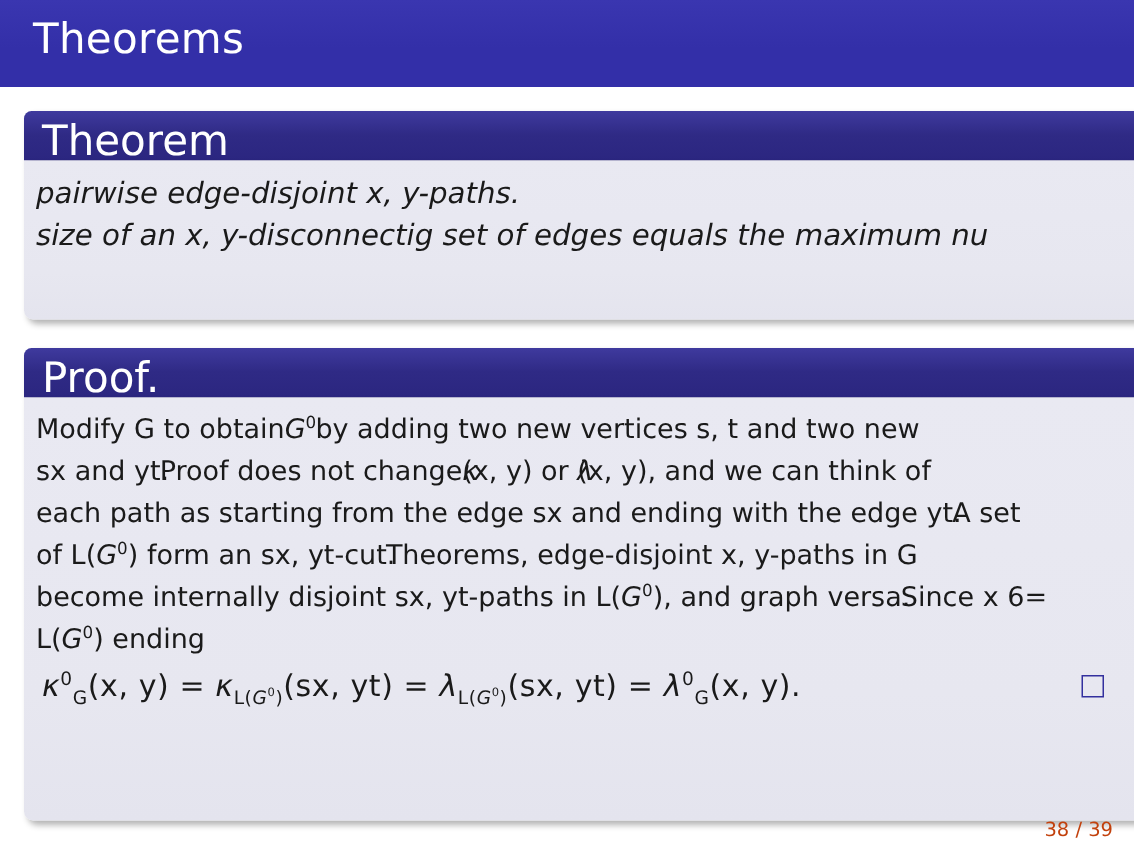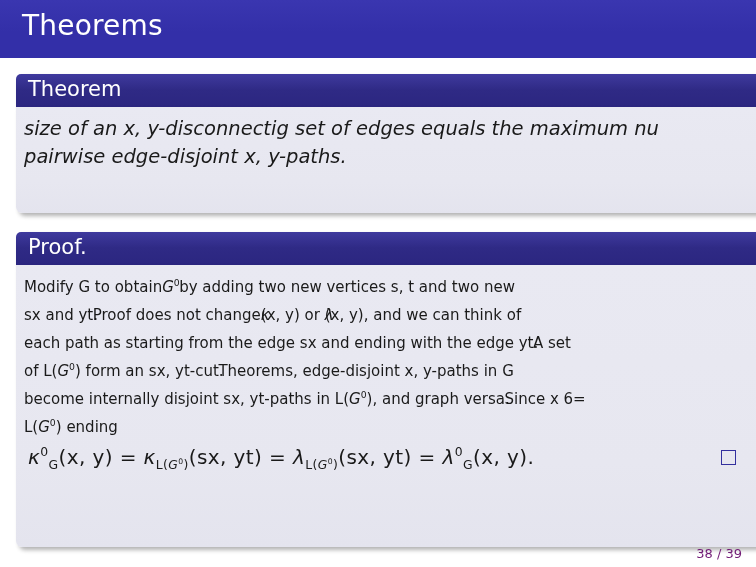--- a/index.html
+++ b/index.html
@@ -44,21 +44,21 @@
     position: relative;
     height: 33px;
     background: linear-gradient(to bottom, #3f3a9e 0%, #2f2a85 48%, #2b2680 100%);
     border-radius: 5px 5px 0 0;
     box-shadow: 3px 3px 4px rgba(0,0,0,0.30);
   }
   .block-head .head-text {
     position: absolute;
     left: 12px;
     top: 3px;
-    font-size: 21px;
+    font-size: 28px;
     color: #ffffff;
     white-space: nowrap;
   }
   .block-body {
     position: relative;
     background: linear-gradient(to bottom, #e9e9f2 0%, #e7e7f0 70%, #e4e4ee 100%);
     border-radius: 0 0 6px 6px;
     box-shadow: 3px 3px 4px rgba(0,0,0,0.30);
     padding: 8px 10px 10px 8px;
     color: #1a1a1a;
@@ -73,21 +73,21 @@
     line-height: 28px;
     white-space: nowrap;
     overflow: visible;
   }
 
   
   #proof-block { top: 232px; }
   #proof-block .block-body { height: 264px; }
   .prf-line {
     position: relative;
-    font-size: 15px;
+    font-size: 18px;
     line-height: 28px;
     white-space: nowrap;
   }
   .prf-line .ov {
     
     position: relative;
     display: inline-block;
     width: 0;
     overflow: visible;
     z-index: 3;
@@ -129,38 +129,38 @@
     border: 1.6px solid #33309e;
     background: transparent;
   }
 
   
   .pagenum {
     position: absolute;
     right: 14px;
     bottom: 6px;
     font-size: 13px;
-    color: #701a75;
+    color: #c2410c;
     white-space: nowrap;
   }
 </style>
 </head>
 <body>
 
 <div class="titlebar">
   <div class="title-text">Theorems</div>
 </div>
 
 <div class="block" id="theorem-block">
   <div class="block-head">
     <div class="head-text">Theorem</div>
   </div>
   <div class="block-body">
+    <div class="thm-line">pairwise edge-disjoint x, y-paths.</div>
     <div class="thm-line">size of an x, y-disconnectig set of edges equals the maximum nu</div>
-    <div class="thm-line">pairwise edge-disjoint x, y-paths.</div>
   </div>
 </div>
 
 <div class="block" id="proof-block">
   <div class="block-head">
     <div class="head-text">Proof.</div>
   </div>
   <div class="block-body">
 
     <div class="prf-line"><span>Modify G to obtain</span><span><span class="it">G</span><sup class="z">0</sup></span><span style="margin-left: -0.35em;"> by adding two new vertices s, t and two new</span></div>

